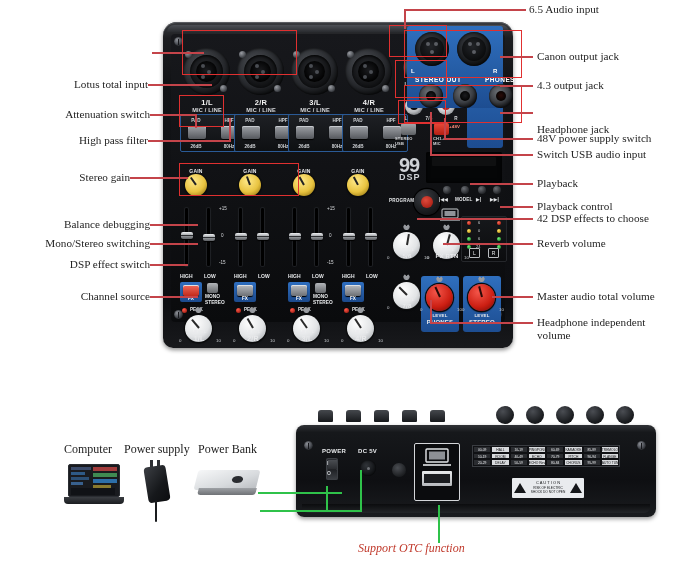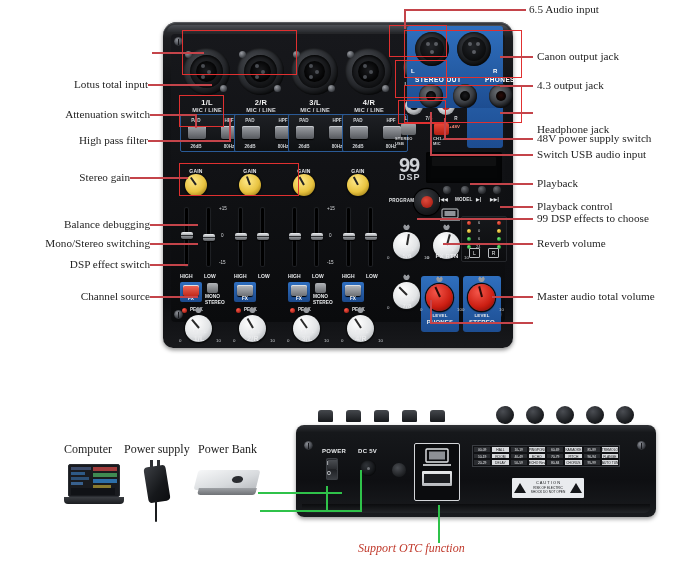--- a/index.html
+++ b/index.html
@@ -824,23 +824,27 @@
   <div class="anno l" style="right:529px;top:290px;">Channel source</div>
 
   <div class="anno r" style="left:529px;top:3px;">6.5 Audio input</div>
   <div class="anno r" style="left:537px;top:50px;">Canon output jack</div>
   <div class="anno r" style="left:537px;top:79px;">4.3 output jack</div>
   <div class="anno r" style="left:537px;top:123px;">Headphone jack</div>
   <div class="anno r" style="left:537px;top:132px;">48V power supply switch</div>
   <div class="anno r" style="left:537px;top:148px;">Switch USB audio input</div>
   <div class="anno r" style="left:537px;top:177px;">Playback</div>
   <div class="anno r" style="left:537px;top:200px;">Playback control</div>
-  <div class="anno r" style="left:537px;top:212px;">99 DSP effects to choose</div>
+  <div class="anno r" style="left:537px;top:212px;">42 DSP effects to choose</div>
   <div class="anno r" style="left:537px;top:237px;">Reverb volume</div>
   <div class="anno r" style="left:537px;top:290px;">Master audio total volume</div>
+  <div class="anno r" style="left:537px;top:316px;">
+    <span>Headphone independent</span>
+    <span class="l2">volume</span>
+  </div>
 
 
   <div class="devlabel" style="left:64px;top:442px;">Computer</div>
   <div class="devlabel" style="left:124px;top:442px;">Power supply</div>
   <div class="devlabel" style="left:198px;top:442px;">Power Bank</div>
 
   <div class="laptop" style="left:64px;top:464px;width:60px;height:42px;">
     <div class="scr">
       <div class="px" style="left:2px;top:2px;width:20px;height:3px;background:#3b4b6a;"></div>
       <div class="px" style="left:2px;top:7px;width:14px;height:3px;background:#2e5a86;"></div>

